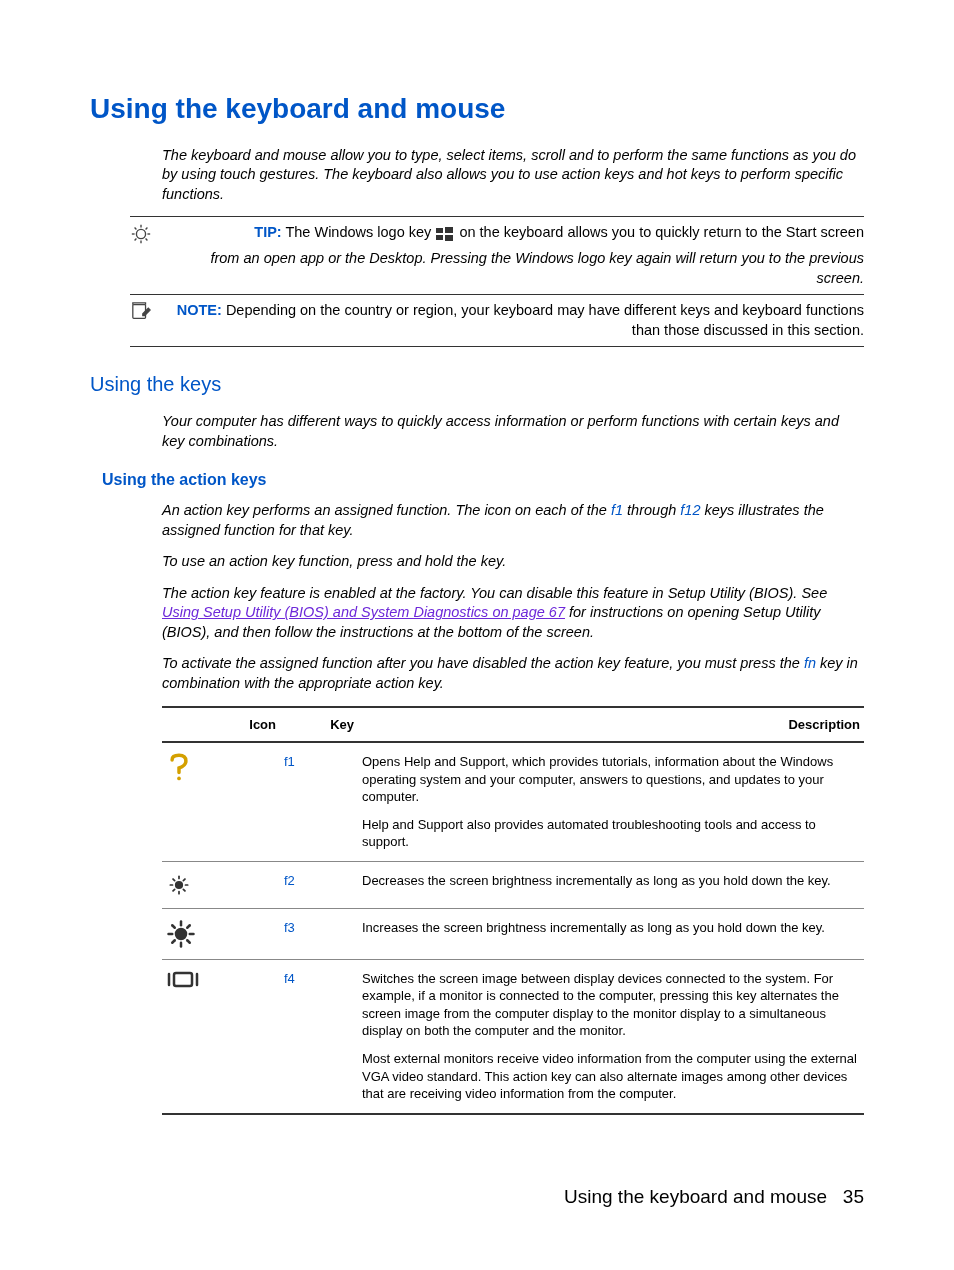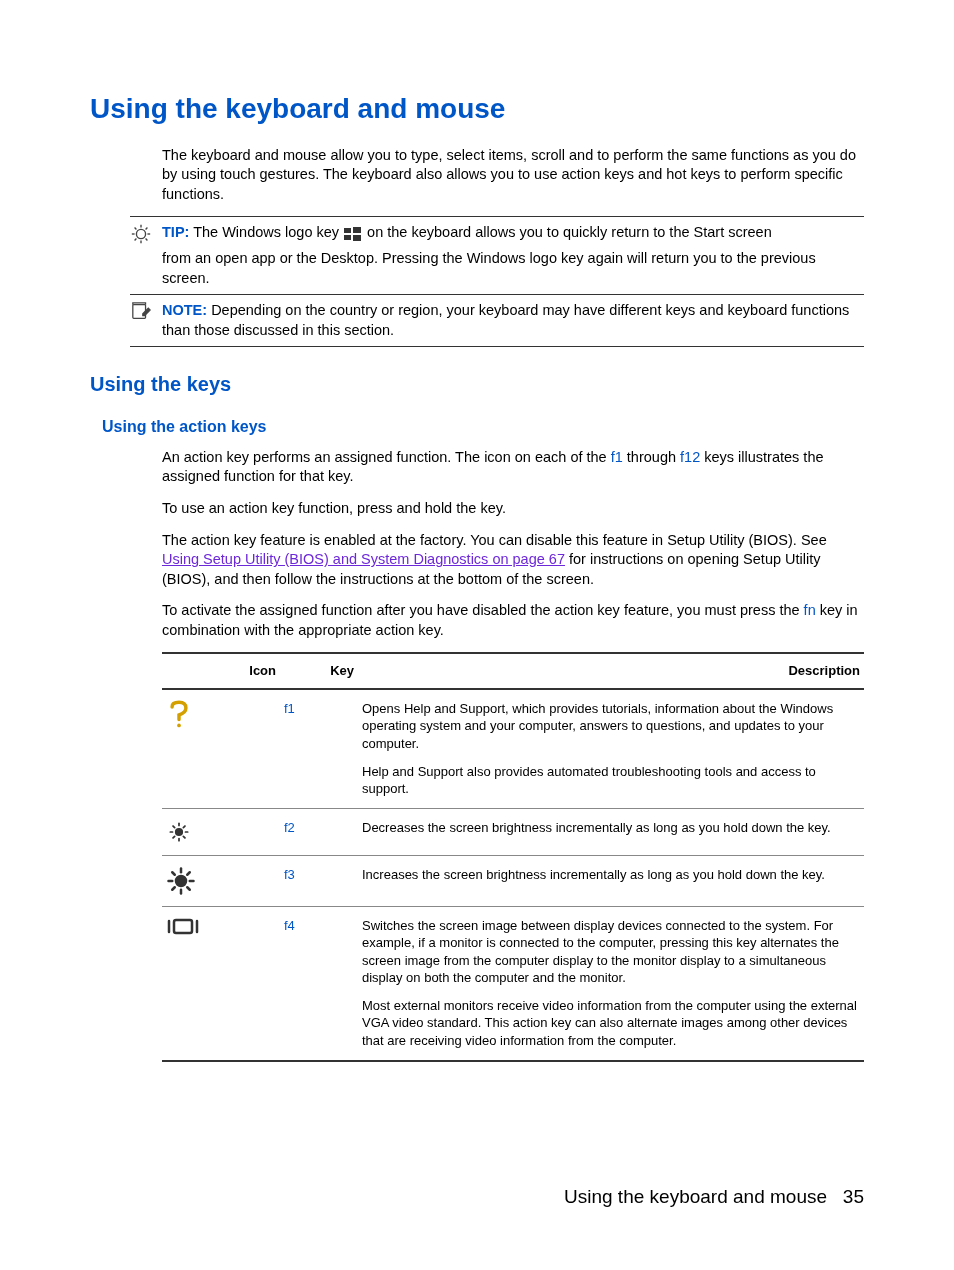--- a/index.html
+++ b/index.html
@@ -19,42 +19,44 @@
     position: relative;
   }
   h1.main-title {
     color: #0056c7;
     font-weight: bold;
     font-size: 28px;
     margin: 0 0 18px 0;
   }
   h2.sub-title {
     color: #0056c7;
-    font-weight: bold;
+    font-weight: normal;
     font-size: 20px;
     margin: 24px 0 14px 0;
   }
   h3.sub-sub-title {
     color: #0056c7;
     font-weight: bold;
     font-size: 16px;
     margin: 18px 0 10px 12px;
   }
   .body-indent {
     margin-left: 72px;
   }
   p {
     margin: 0 0 12px 0;
+    font-style: italic;
   }
   .callout {
     border-top: 1px solid #333;
     border-bottom: 1px solid #333;
     padding: 6px 0 6px 0;
     margin-left: 40px;
     position: relative;
+    text-align: right;
   }
   .callout:last-of-type { border-top:none; }
   .callout-content {
     margin-left: 32px;
   }
   .callout-icon {
     position: absolute;
     left: 0;
     top: 6px;
     width: 24px;
@@ -160,20 +162,21 @@
           </g>
         </svg>
     </div>
     <div class="callout-content">
       <span class="callout-label">NOTE:</span>
       <span>Depending on the country or region, your keyboard may have different keys and keyboard functions than those discussed in this section.</span>
     </div>
   </div>
 
   <h2 class="sub-title">Using the keys</h2>
+  <p class="body-indent">Your computer has different ways to quickly access information or perform functions with certain keys and key combinations.</p>
 
   <h3 class="sub-sub-title">Using the action keys</h3>
 
   <p class="body-indent">
     <span>An action key performs an assigned function. The icon on each of the </span><span class="key-span">f1</span><span> through </span><span class="key-span">f12</span><span> keys illustrates the assigned function for that key.</span>
   </p>
 
   <p class="body-indent">To use an action key function, press and hold the key.</p>
 
   <p class="body-indent">

